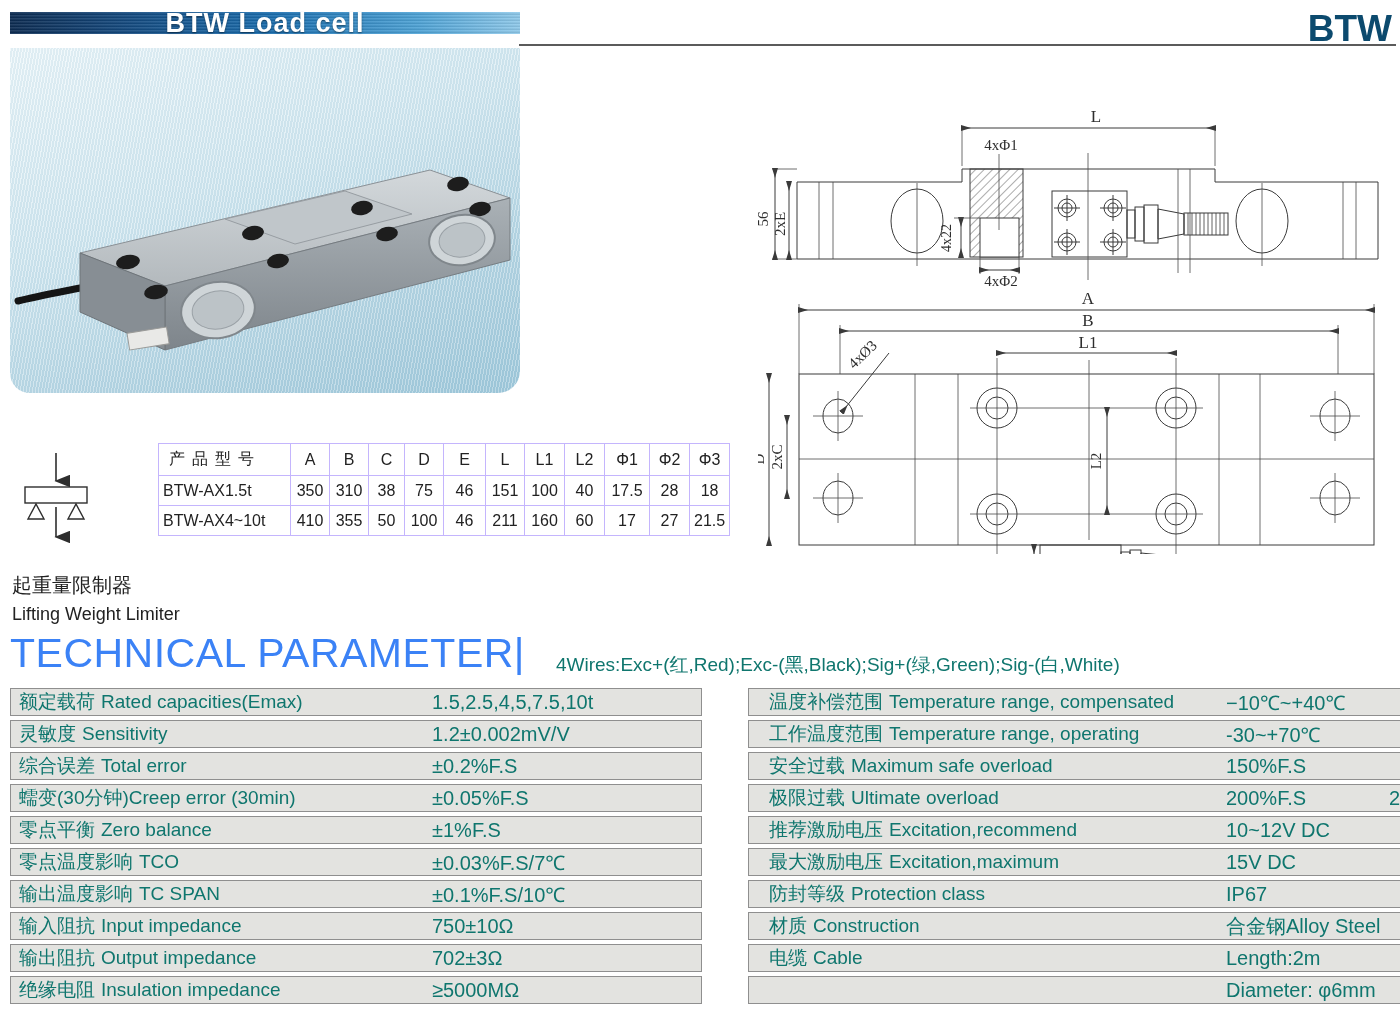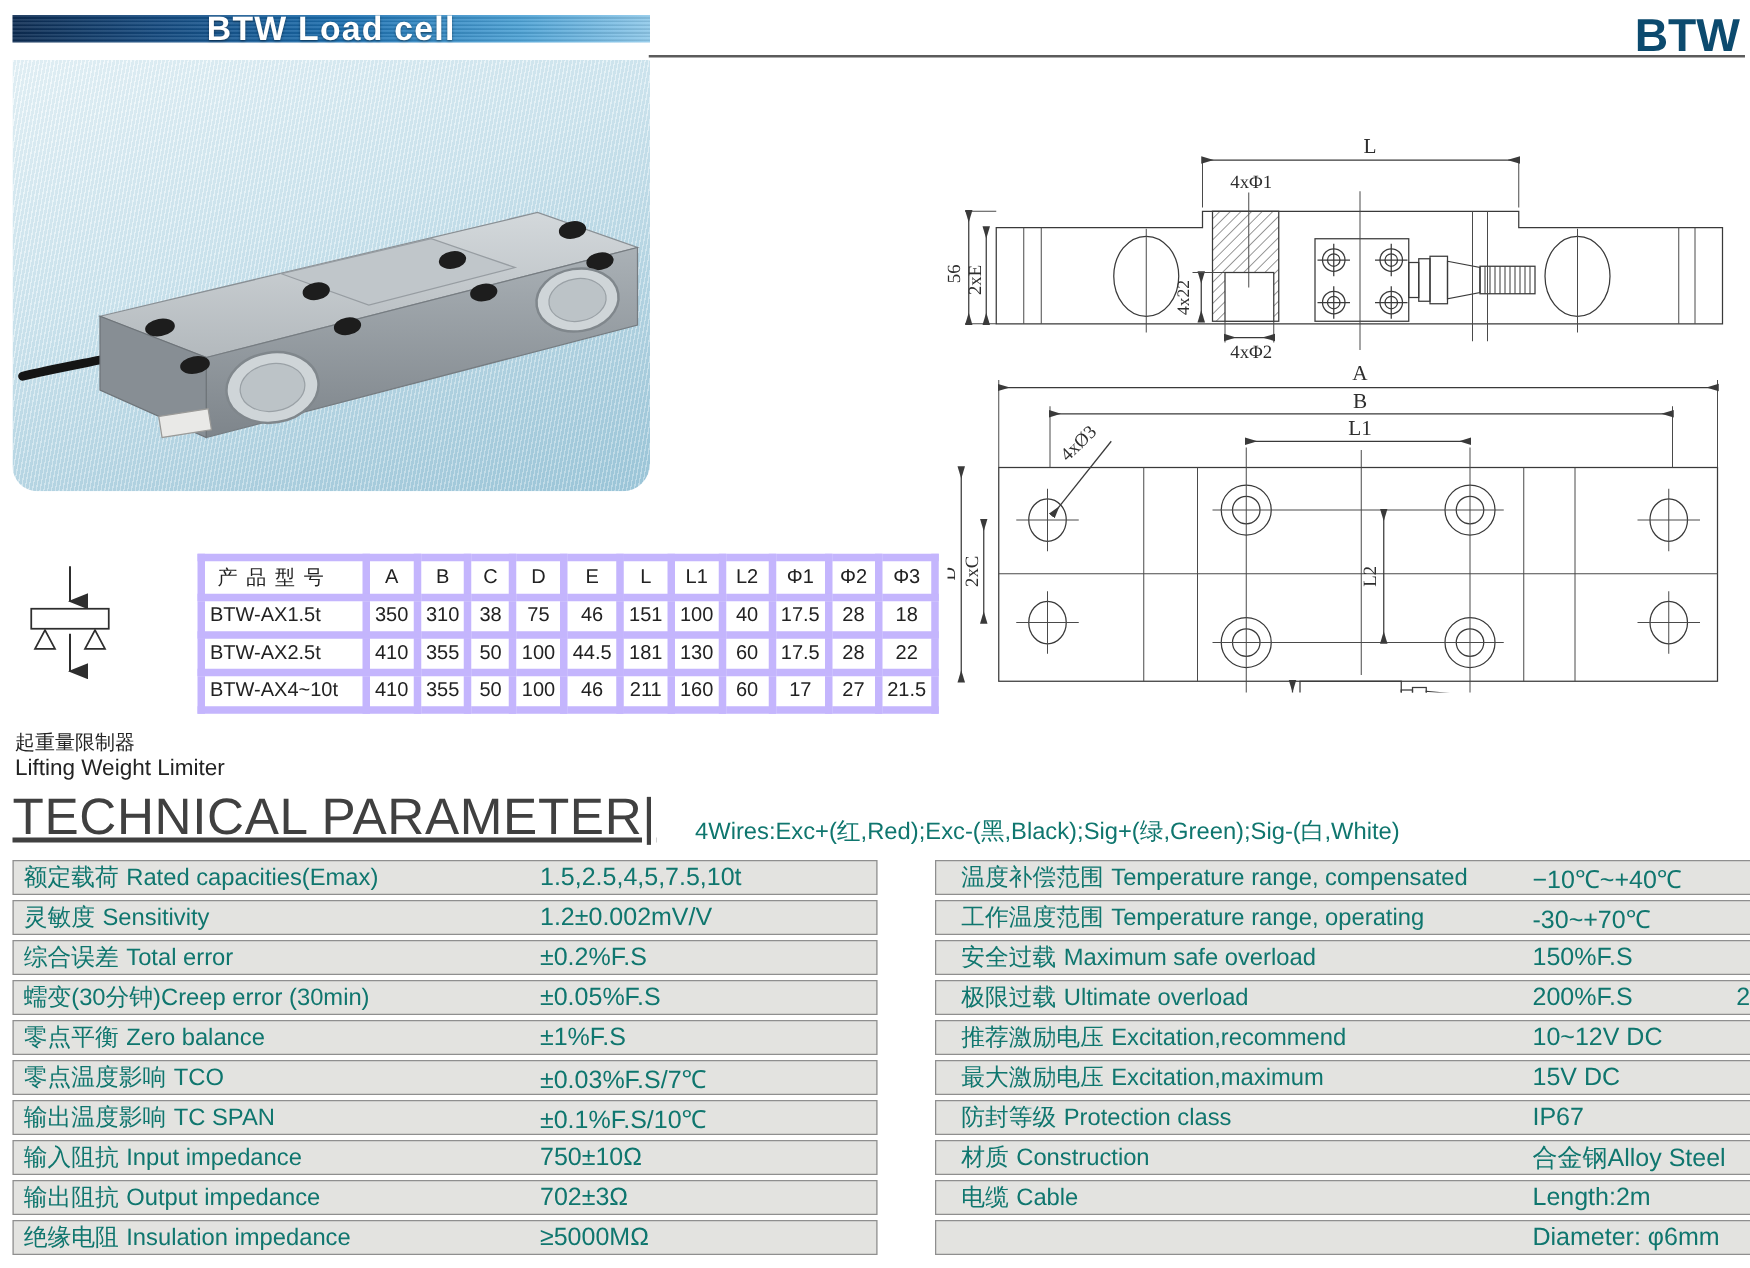--- a/index.html
+++ b/index.html
@@ -21,29 +21,29 @@
 
   
   .photo { left:10px; top:48px; width:510px; height:345px;
     border-radius:0 0 22px 20px;
     background:
       repeating-linear-gradient(100deg, rgba(255,255,255,.30) 0 1px, rgba(120,170,195,.12) 1px 3px),
       linear-gradient(160deg,#eef7fa 0%,#d5e9f1 40%,#b4d4e2 75%,#9fc8da 100%); }
 
   
   table.dims { border-collapse:collapse; font-size:16px; background:#fff; }
-  table.dims th, table.dims td { border:6px solid #c4b5fd; height:30px; text-align:center;
+  table.dims th, table.dims td { border:1px solid #c4b5fd; height:30px; text-align:center;
     padding:0 4px; font-weight:normal; white-space:nowrap; }
   table.dims th.model-h { text-align:left; padding-left:10px; letter-spacing:7px; height:32px; }
   table.dims td.model { text-align:left; }
 
   
-  .sec-zh { left:12px; top:584px; font-size:16px; }
+  .sec-zh { left:12px; top:572px; font-size:20px; }
   .sec-en { left:12px; top:604px; font-size:18px; }
-  .tech-heading { left:10px; top:630px; font-size:41px; color:#404040; letter-spacing:.5px;text-decoration:underline; }
+  .tech-heading { left:10px; top:630px; font-size:41px; color:#3b82f6; letter-spacing:.5px; }
   .wires { left:556px; top:652px; font-size:19px; color:#0f766e; }
 
   
   .spec-table { width:692px; }
   .spec-row { position:relative; height:28px; margin-bottom:4px; background:#e3e3e0;
     border:1px solid #8f8f8f; display:flex; align-items:center; font-size:19px; color:#0f766e; }
   .spec-label { padding-left:8px; white-space:nowrap; }
   .spec-label .en { margin-left:6px; }
   .spec-val { position:absolute; left:421px; font-size:20px; white-space:nowrap; }
   .spec-extra { position:absolute; left:640px; font-size:20px; }
@@ -303,34 +303,20 @@
       <td>75</td>
       <td>46</td>
       <td>151</td>
       <td>100</td>
       <td>40</td>
       <td>17.5</td>
       <td>28</td>
       <td>18</td>
     </tr>
     <tr>
-      <td class="model">BTW-AX2.5t</td>
-      <td>410</td>
-      <td>355</td>
-      <td>50</td>
-      <td>100</td>
-      <td>44.5</td>
-      <td>181</td>
-      <td>130</td>
-      <td>60</td>
-      <td>17.5</td>
-      <td>28</td>
-      <td>22</td>
-    </tr>
-    <tr>
       <td class="model">BTW-AX4~10t</td>
       <td>410</td>
       <td>355</td>
       <td>50</td>
       <td>100</td>
       <td>46</td>
       <td>211</td>
       <td>160</td>
       <td>60</td>
       <td>17</td>

